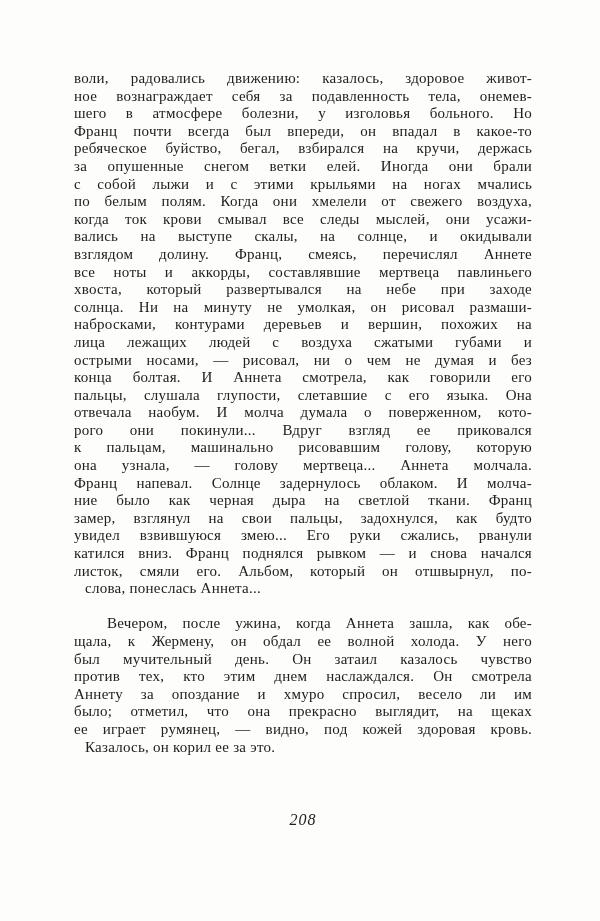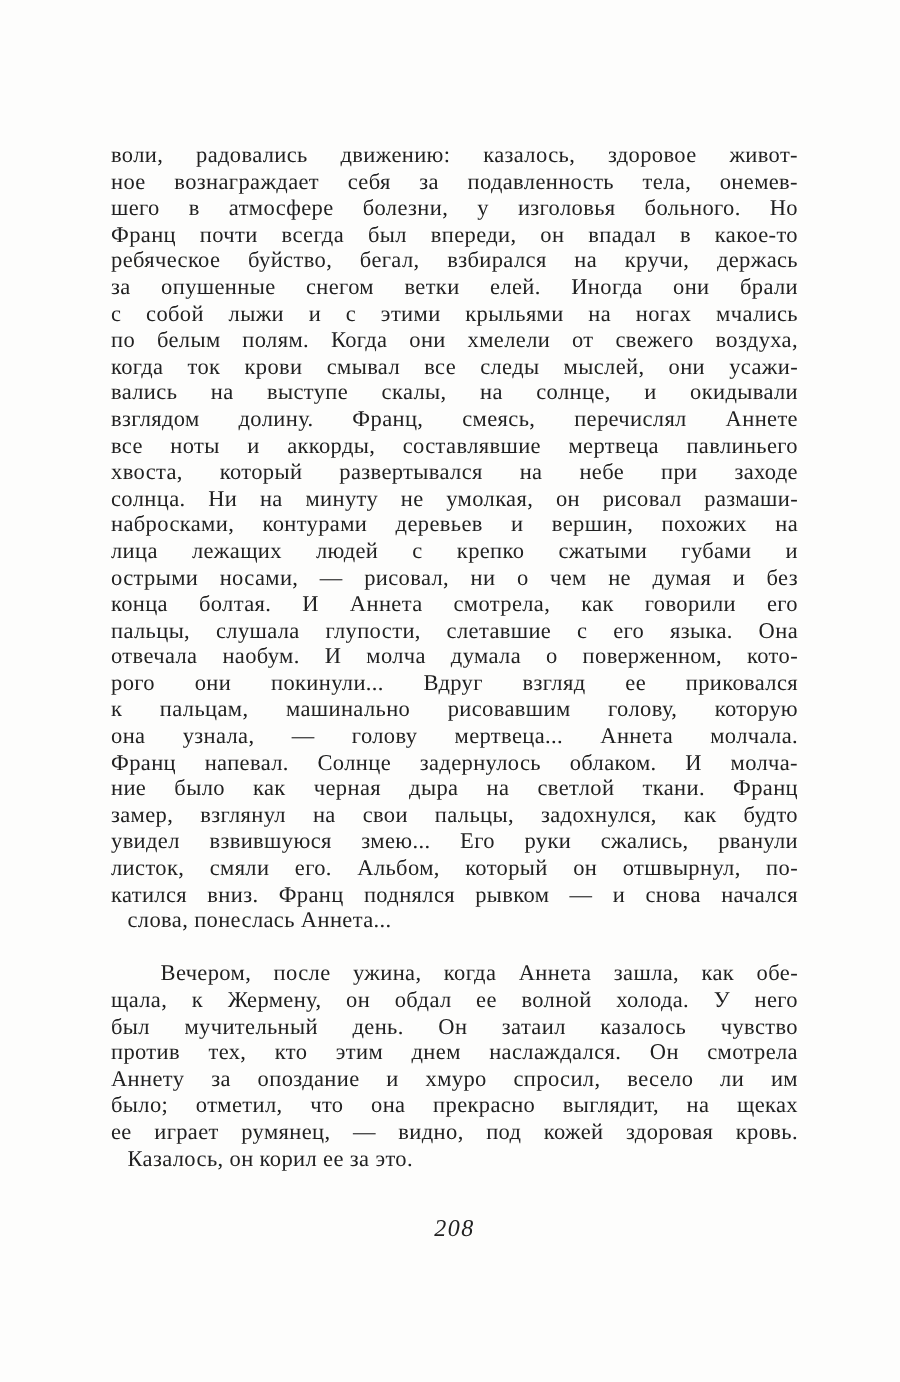--- a/index.html
+++ b/index.html
@@ -13,21 +13,21 @@
   }
   .page {
     position: relative;
     width: 600px;
     height: 921px;
     overflow: hidden;
   }
   .text-block {
     position: absolute;
     left: 74px;
-    top: 96px;
+    top: 70px;
     width: 458px;
     font-size: 15px;
     line-height: 17.6px;
     letter-spacing: 0.25px;
   }
   .para { margin: 0; }
   .para + .para { margin-top: 17.6px; }
   .line {
     text-align: justify;
     text-align-last: justify;
@@ -66,34 +66,34 @@
         <div class="line">за опушенные снегом ветки елей. Иногда они брали</div>
         <div class="line">с собой лыжи и с этими крыльями на ногах мчались</div>
         <div class="line">по белым полям. Когда они хмелели от свежего воздуха,</div>
         <div class="line">когда ток крови смывал все следы мыслей, они усажи-</div>
         <div class="line">вались на выступе скалы, на солнце, и окидывали</div>
         <div class="line">взглядом долину. Франц, смеясь, перечислял Аннете</div>
         <div class="line">все ноты и аккорды, составлявшие мертвеца павлиньего</div>
         <div class="line">хвоста, который развертывался на небе при заходе</div>
         <div class="line">солнца. Ни на минуту не умолкая, он рисовал размаши-</div>
         <div class="line">набросками, контурами деревьев и вершин, похожих на</div>
-        <div class="line">лица лежащих людей с крепко сжатыми губами и</div>
+        <div class="line">лица лежащих людей с воздуха сжатыми губами и</div>
         <div class="line">острыми носами, — рисовал, ни о чем не думая и без</div>
         <div class="line">конца болтая. И Аннета смотрела, как говорили его</div>
         <div class="line">пальцы, слушала глупости, слетавшие с его языка. Она</div>
         <div class="line">отвечала наобум. И молча думала о поверженном, кото-</div>
         <div class="line">рого они покинули... Вдруг взгляд ее приковался</div>
         <div class="line">к пальцам, машинально рисовавшим голову, которую</div>
         <div class="line">она узнала, — голову мертвеца... Аннета молчала.</div>
         <div class="line">Франц напевал. Солнце задернулось облаком. И молча-</div>
         <div class="line">ние было как черная дыра на светлой ткани. Франц</div>
         <div class="line">замер, взглянул на свои пальцы, задохнулся, как будто</div>
         <div class="line">увидел взвившуюся змею... Его руки сжались, рванули</div>
+        <div class="line">катился вниз. Франц поднялся рывком — и снова начался</div>
         <div class="line">листок, смяли его. Альбом, который он отшвырнул, по-</div>
-        <div class="line">катился вниз. Франц поднялся рывком — и снова начался</div>
         <div class="line last">слова, понеслась Аннета...</div>
       </div>
       <div class="para">
         <div class="line first-indent">Вечером, после ужина, когда Аннета зашла, как обе-</div>
         <div class="line">щала, к Жермену, он обдал ее волной холода. У него</div>
         <div class="line">был мучительный день. Он затаил казалось чувство</div>
         <div class="line">против тех, кто этим днем наслаждался. Он смотрела</div>
         <div class="line">Аннету за опоздание и хмуро спросил, весело ли им</div>
         <div class="line">было; отметил, что она прекрасно выглядит, на щеках</div>
         <div class="line">ее играет румянец, — видно, под кожей здоровая кровь.</div>

